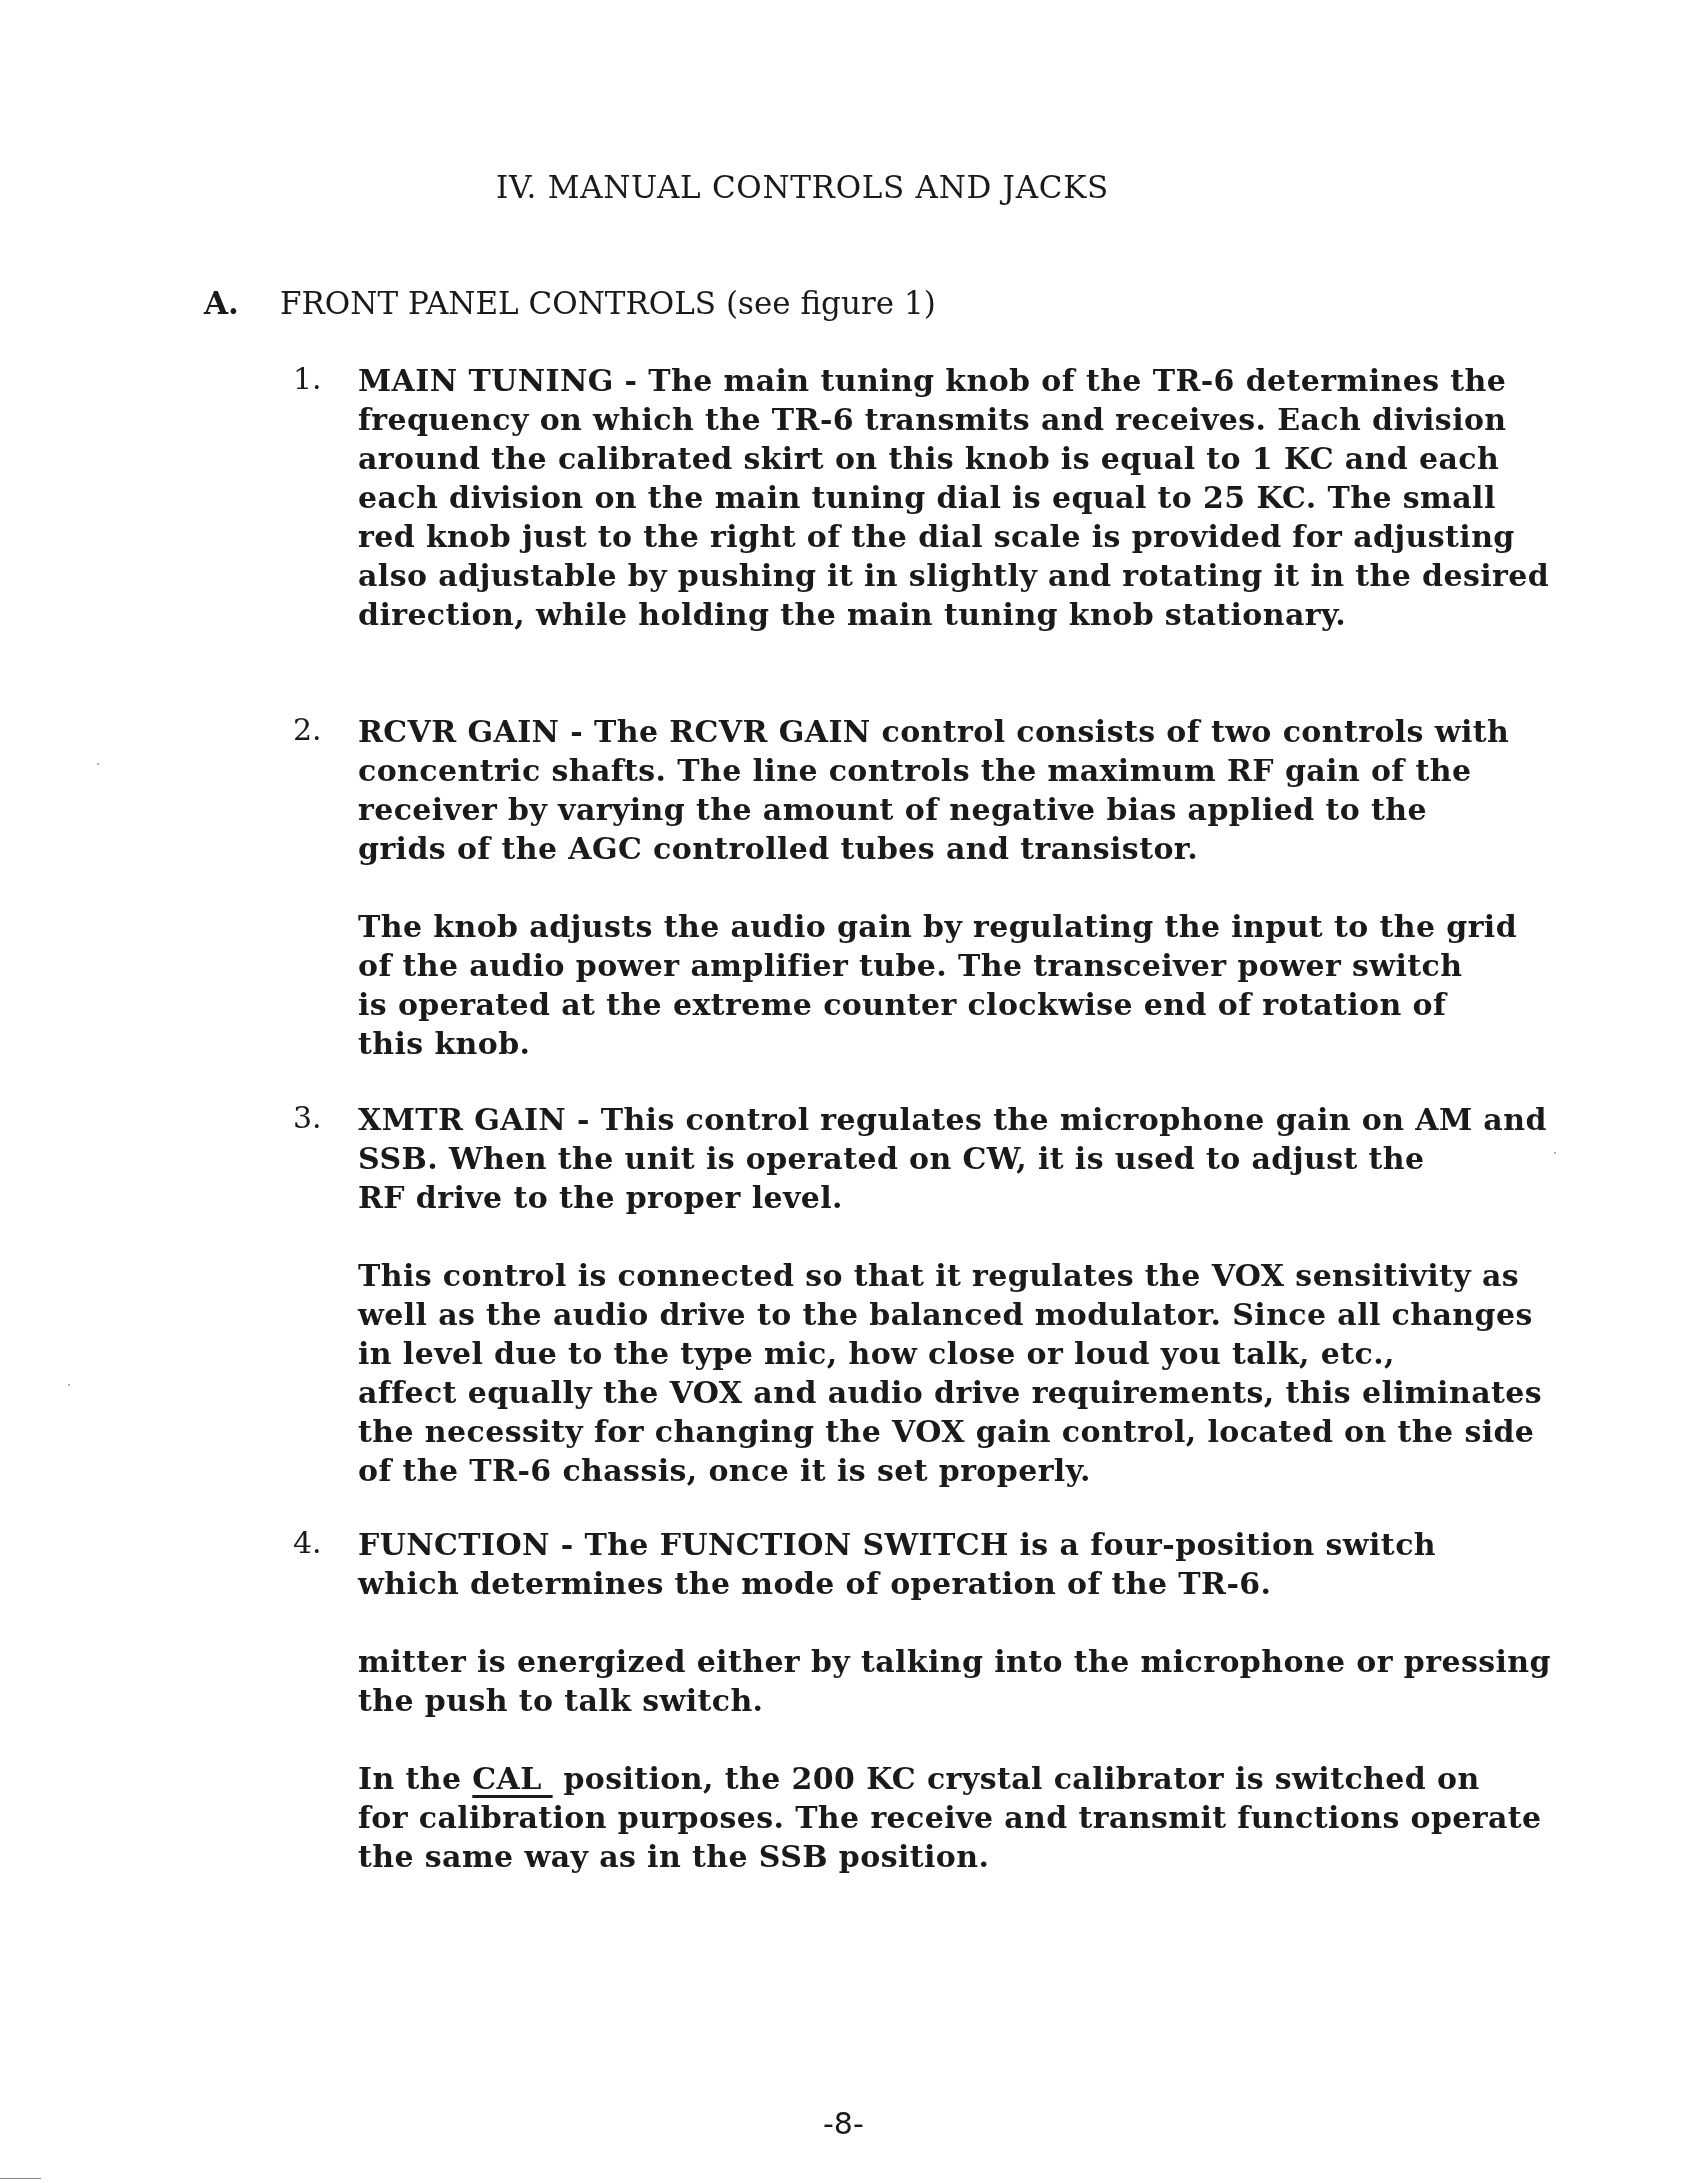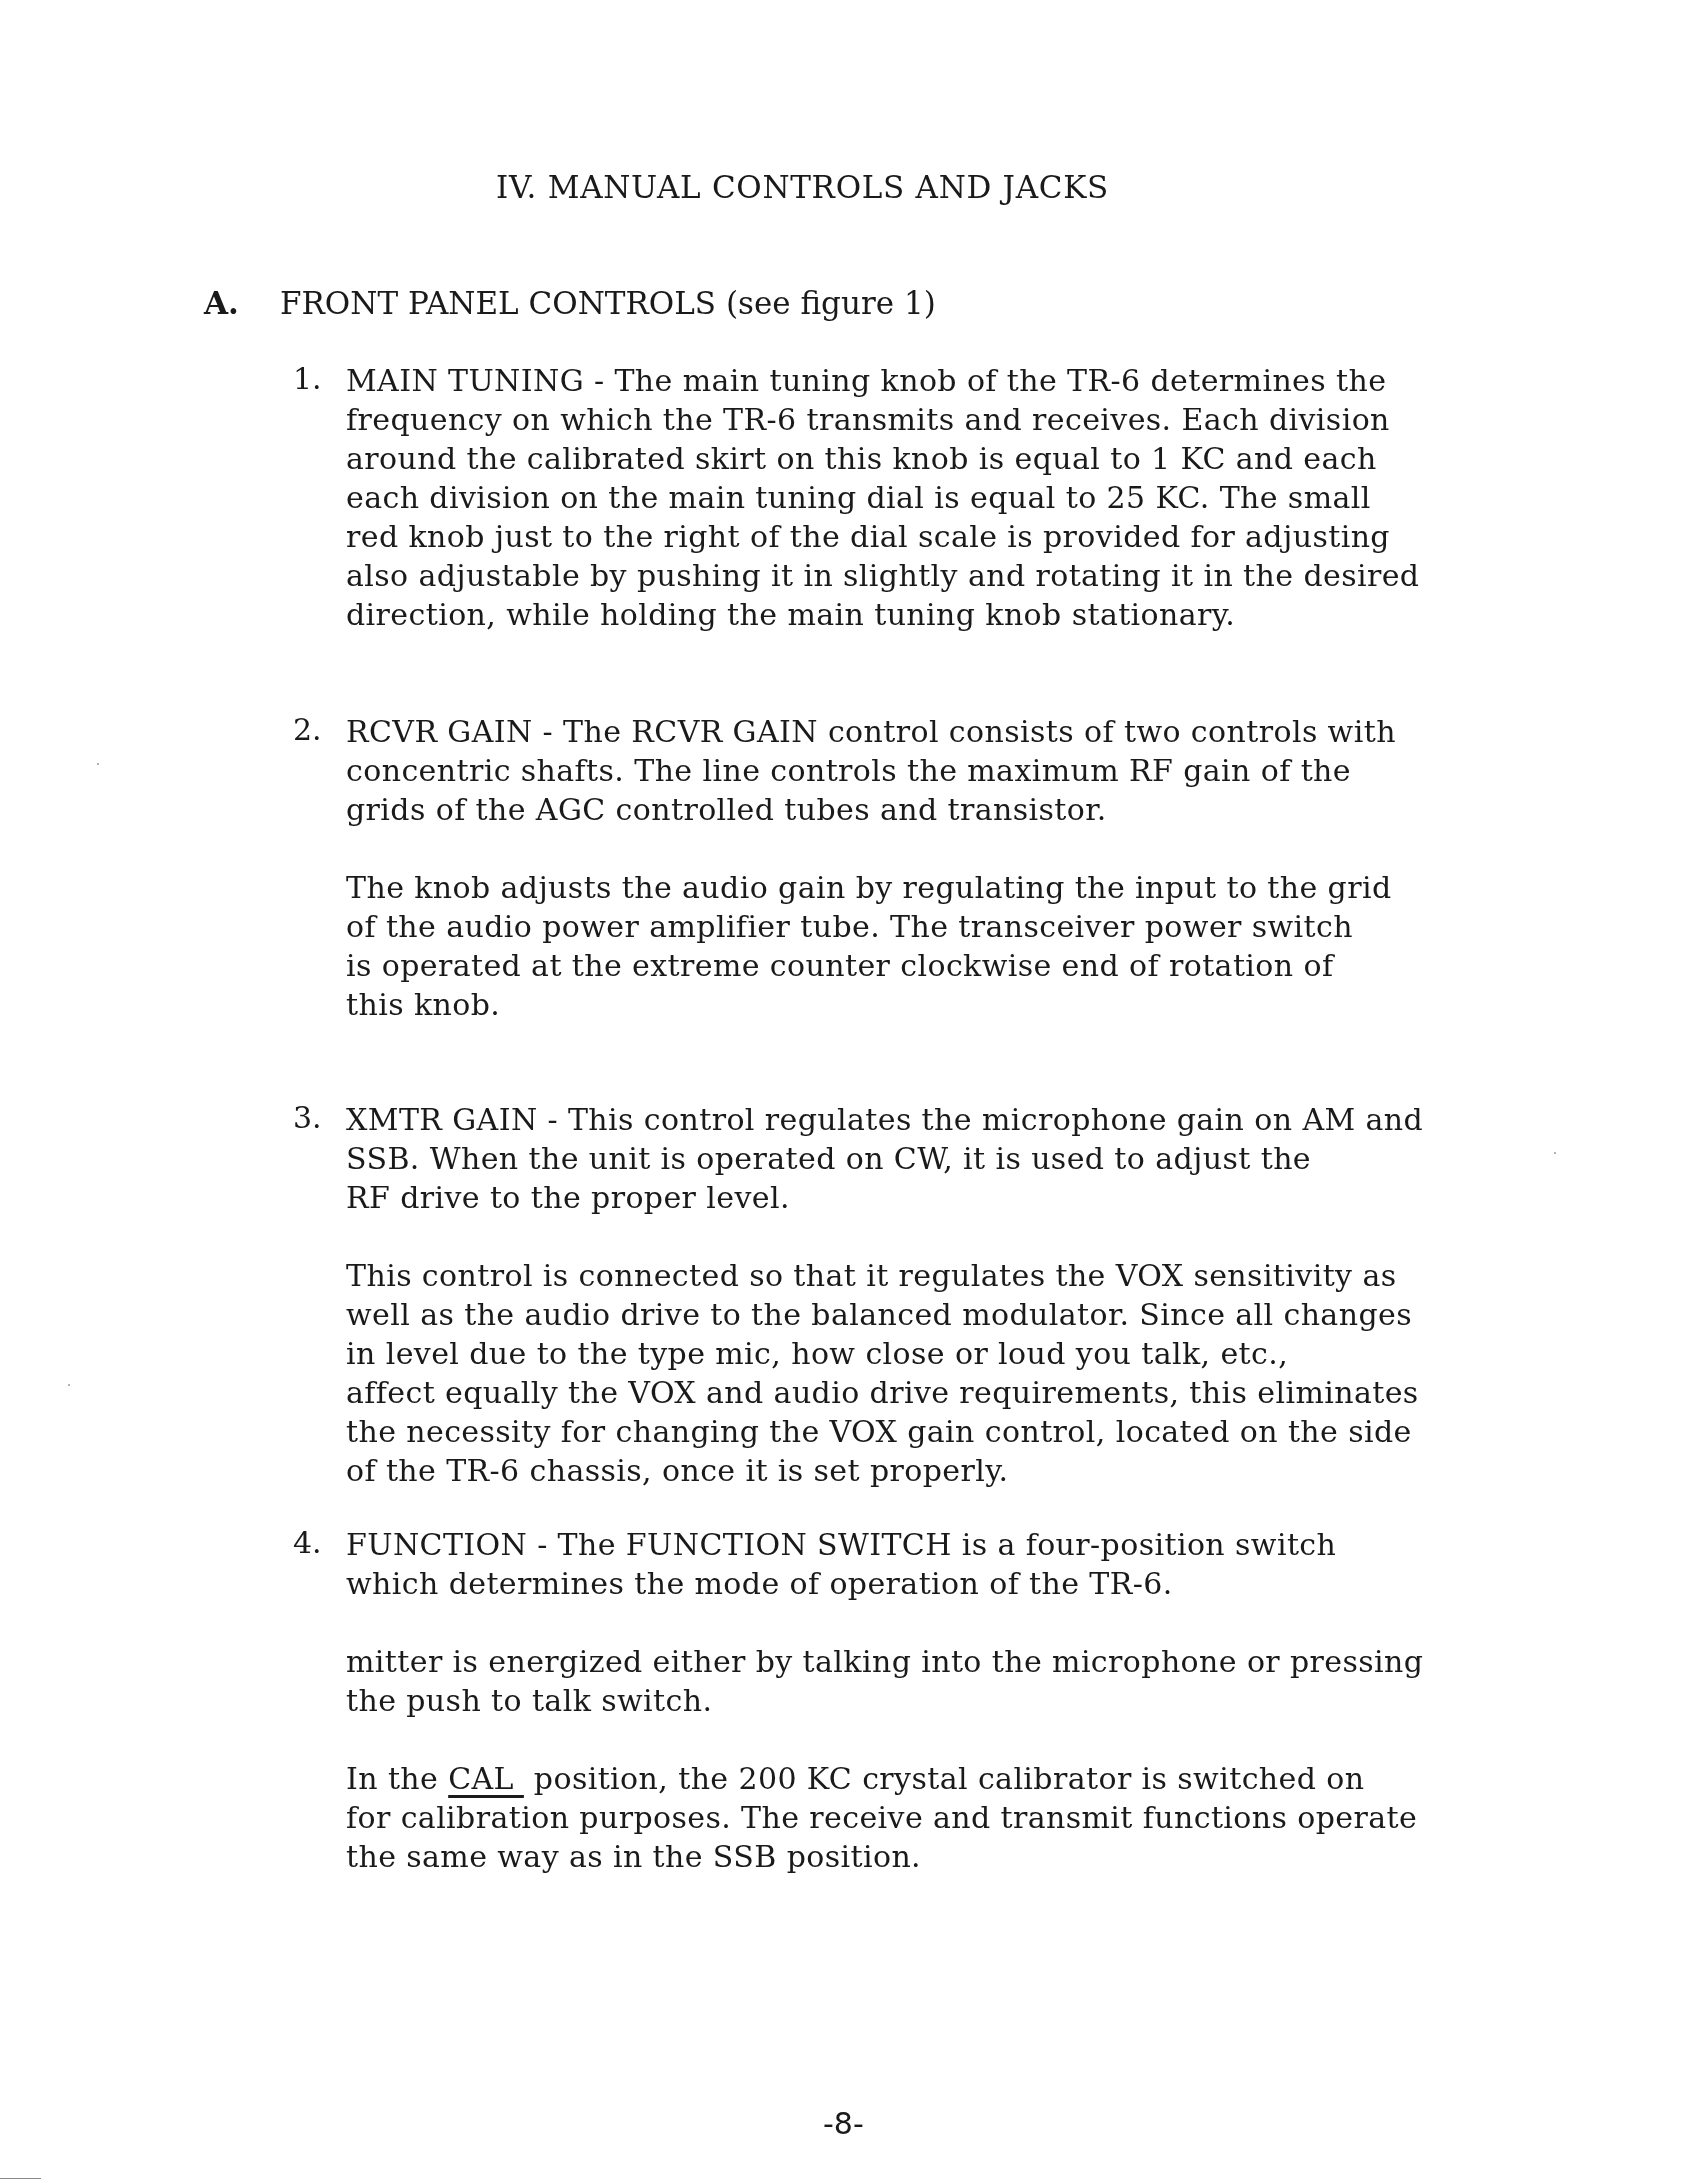--- a/index.html
+++ b/index.html
@@ -4,21 +4,21 @@
 <style>
   html, body { margin: 0; padding: 0; background: #ffffff; }
   body { width: 1707px; height: 2183px; position: relative; overflow: hidden; color: #1a1a1a;
          font-family: "DejaVu Serif", "Liberation Serif", serif; }
   .page { position: absolute; left: 0; top: 0; width: 1674px; height: 2183px; }
   .title { position: absolute; left: 496px; top: 169px; font-size: 31px; letter-spacing: 0.7px; white-space: nowrap; }
   .section { position: absolute; left: 204px; top: 285px; font-size: 31px; white-space: nowrap; }
   .section .letter { display: inline-block; width: 76px; font-weight: bold; }
   .item { position: absolute; left: 293px; font-size: 30px; }
   .item .num { position: absolute; left: 0; top: 0; }
-  .item .body { position: absolute; left: 53px; top: 0; }
+  .item .body { position: absolute; left: 65px; top: 0; font-weight: bold; }
   .line { height: 39px; line-height: 39px; white-space: nowrap; letter-spacing: 0.4px; }
   .para { margin-bottom: 39px; }
   .u { text-decoration: underline; text-underline-offset: 5.5px; }
   .pagenum { position: absolute; left: 823px; top: 2106px; font-size: 30px; font-family: "DejaVu Sans", sans-serif; }
   .speck { position: absolute; background: #999; width: 2px; height: 2px; border-radius: 1.4px; }
   .scanline { position: absolute; left: 0; top: 2178px; width: 41px; height: 1.4px; background: #888; }
 </style>
 </head>
 <body>
 
@@ -44,20 +44,21 @@
       </div>
     </div>
   </div>
 
   <div class="item" style="top:712px;">
     <div class="num">2.</div>
     <div class="body">
       <div class="para">
         <div class="line">RCVR GAIN - The RCVR GAIN control consists of two controls with</div>
         <div class="line">concentric shafts.  The line controls the maximum RF gain of the</div>
+        <div class="line">receiver by varying the amount of negative bias applied to the</div>
         <div class="line">grids of the AGC controlled tubes and transistor.</div>
       </div>
       <div class="para">
         <div class="line">The knob adjusts the audio gain by regulating the input to the grid</div>
         <div class="line">of the audio power amplifier tube.  The transceiver power switch</div>
         <div class="line">is operated at the extreme counter clockwise end of rotation of</div>
         <div class="line">this knob.</div>
       </div>
     </div>
   </div>

